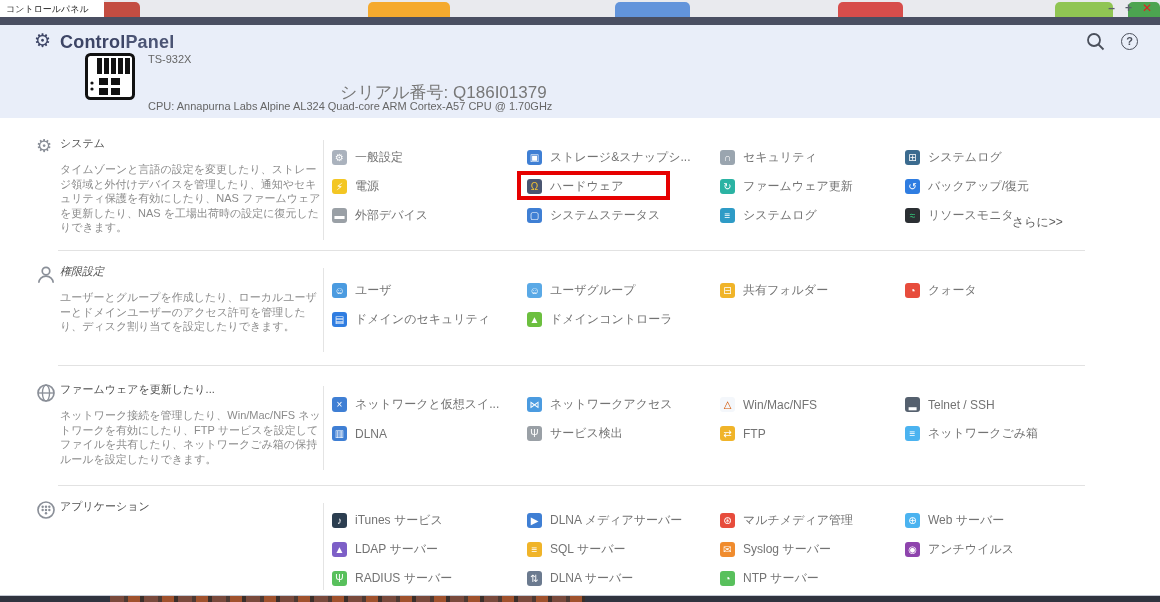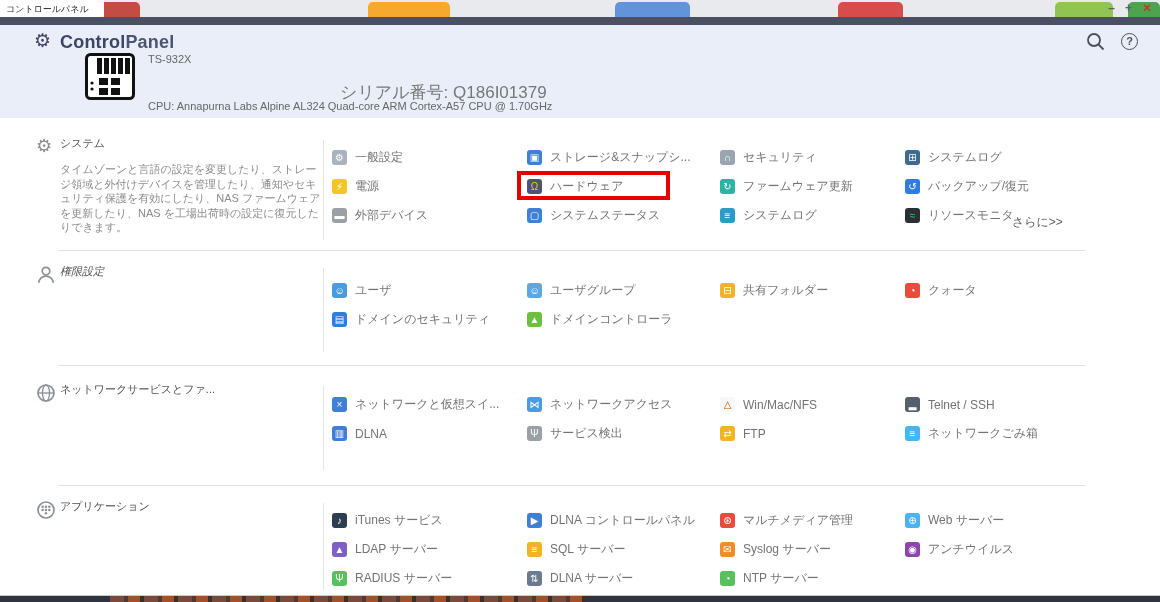--- a/index.html
+++ b/index.html
@@ -164,20 +164,21 @@
     </div>
   <div class="more-link">さらに&gt;&gt;</div>
   <div class="red-box" style="border-color: rgb(230, 0, 0);"></div>
   <div class="hdiv" style="top:250px;"></div>
 
   <svg class="sec-icon" style="top:265px;" width="18" height="18" viewBox="0 0 18 18">
     <circle cx="9" cy="5.5" r="3.4" fill="none" stroke="#8a8f98" stroke-width="1.5"></circle>
     <path d="M2.5 16 a6.5 6 0 0 1 13 0" fill="none" stroke="#8a8f98" stroke-width="1.5"></path>
   </svg>
   <div class="sec-title" style="top:264px;font-style:italic;">権限設定</div>
+  <div class="sec-desc" style="top:290px;">ユーザーとグループを作成したり、ローカルユーザーとドメインユーザーのアクセス許可を管理したり、ディスク割り当てを設定したりできます。</div>
   <div class="vdiv" style="top:268px;height:84px;"></div>
   <div class="grid" style="top:276px;">
       <div class="item">
         <span class="ic" style="background: rgb(75, 155, 224);">☺</span>
         <span class="lbl">ユーザ</span>
       </div>
       <div class="item">
         <span class="ic" style="background: rgb(90, 169, 230);">☺</span>
         <span class="lbl">ユーザグループ</span>
       </div>
@@ -198,21 +199,22 @@
         <span class="lbl">ドメインコントローラ</span>
       </div>
     </div>
   <div class="hdiv" style="top:365px;"></div>
 
   <svg class="sec-icon" style="top:383px;" width="18" height="18" viewBox="0 0 18 18">
     <circle cx="9" cy="9" r="7.2" fill="none" stroke="#8a8f98" stroke-width="1.5"></circle>
     <ellipse cx="9" cy="9" rx="3.2" ry="7.2" fill="none" stroke="#8a8f98" stroke-width="1.2"></ellipse>
     <line x1="1.8" y1="9" x2="16.2" y2="9" stroke="#8a8f98" stroke-width="1.2"></line>
   </svg>
-  <div class="sec-title" style="top:382px;">ネットワークサービスとファ...</div>
+  <div class="sec-title" style="top:382px;">ファームウェアを更新したり...</div>
+  <div class="sec-desc" style="top:408px;">ネットワーク接続を管理したり、Win/Mac/NFS ネットワークを有効にしたり、FTP サービスを設定してファイルを共有したり、ネットワークごみ箱の保持ルールを設定したりできます。</div>
   <div class="vdiv" style="top:386px;height:84px;"></div>
   <div class="grid" style="top:390px;">
       <div class="item">
         <span class="ic" style="background: rgb(63, 127, 212);">×</span>
         <span class="lbl">ネットワークと仮想スイ...</span>
       </div>
       <div class="item">
         <span class="ic" style="background: rgb(75, 155, 224);">⋈</span>
         <span class="lbl">ネットワークアクセス</span>
       </div>
@@ -255,21 +257,21 @@
   </svg>
   <div class="sec-title" style="top:499px;">アプリケーション</div>
   <div class="vdiv" style="top:503px;height:87px;"></div>
   <div class="grid" style="top:506px;">
       <div class="item">
         <span class="ic" style="background: rgb(44, 62, 80);">♪</span>
         <span class="lbl">iTunes サービス</span>
       </div>
       <div class="item">
         <span class="ic" style="background: rgb(63, 127, 212);">▶</span>
-        <span class="lbl">DLNA コントロールパネル</span>
+        <span class="lbl">DLNA メディアサーバー</span>
       </div>
       <div class="item">
         <span class="ic" style="background: rgb(231, 76, 60);">⊛</span>
         <span class="lbl">マルチメディア管理</span>
       </div>
       <div class="item">
         <span class="ic" style="background: rgb(75, 179, 240);">⊕</span>
         <span class="lbl">Web サーバー</span>
       </div>
       <div class="item">

